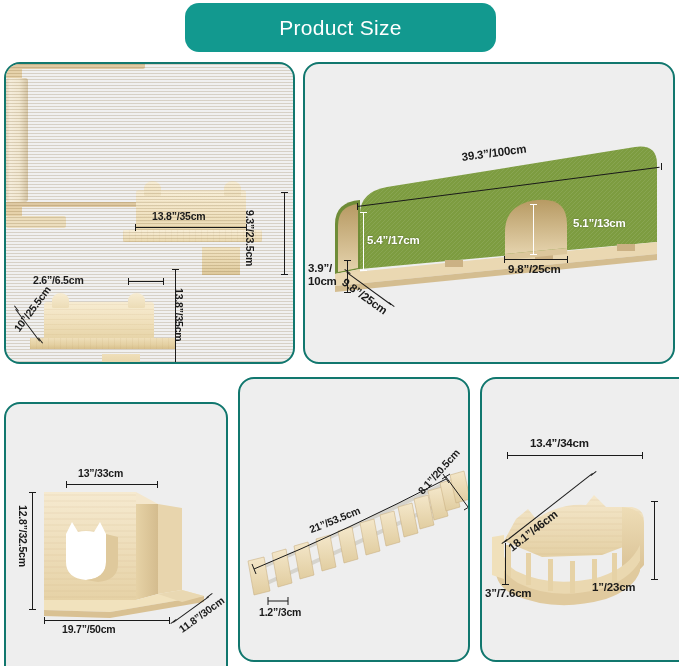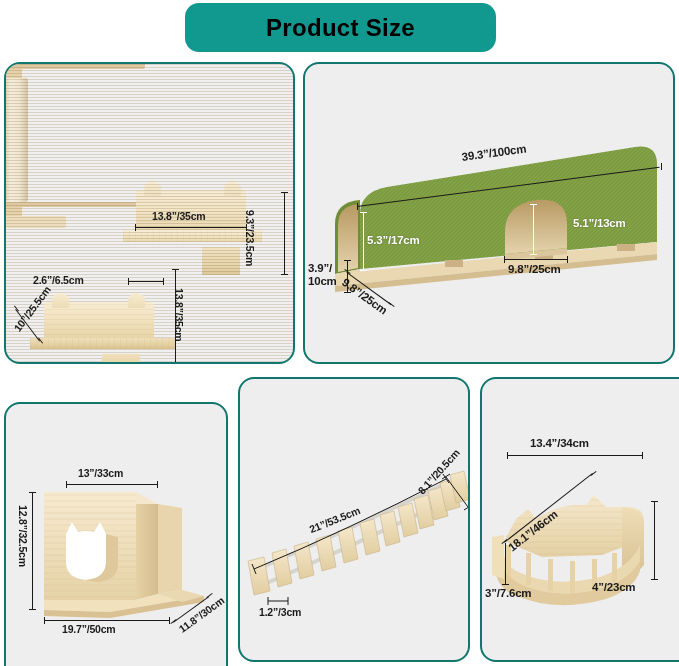--- a/index.html
+++ b/index.html
@@ -4,21 +4,21 @@
 <style>
   html,body{margin:0;padding:0;background:#ffffff;}
   body{width:679px;height:666px;overflow:hidden;
        font-family:"Liberation Sans","DejaVu Sans",sans-serif;}
   .page{position:relative;width:679px;height:666px;background:#fff;}
 
   
   .header-pill{position:absolute;left:185px;top:3px;width:311px;height:49px;
     background:#12998f;border-radius:14px;display:flex;align-items:center;
     justify-content:center;}
-  .header-pill span{color:#000000;font-size:24px;font-weight:bold;letter-spacing:.3px;}
+  .header-pill span{color:#ffffff;font-size:21px;font-weight:normal;letter-spacing:.3px;}
 
   
   .panel{position:absolute;background:#eeeeee;border:2px solid #11776e;
          border-radius:16px;box-sizing:border-box;overflow:hidden;}
   #panel1{left:4px;  top:62px; width:291px; height:302px;}
   #panel2{left:303px;top:62px; width:372px; height:302px;}
   #panel3{left:4px;  top:377px;width:224px; height:285px;margin-top:25px;}
   #panel4{left:238px;top:377px;width:232px; height:285px;}
   #panel5{left:480px;top:377px;width:215px; height:285px;}
 
@@ -174,21 +174,21 @@
         <path d="M 200,190 L 200,168 Q 200,140 232,136 Q 262,133 262,160 L 262,184 Z" fill="url(#gIn)"></path>
         <path d="M 200,190 L 262,184 L 262,190 L 200,196 Z" fill="#dcc79c"></path>
       </svg>
 
       <div class="dim lg" style="left:156px;top:87px;transform:rotate(-7.5deg);transform-origin:left top;">39.3”/100cm</div>
       <div class="line" style="left:52px;top:142px;width:305px;height:1px;
            transform:rotate(-7.4deg);transform-origin:left top;"></div>
       <div class="cap v" style="left:52px;top:139px;"></div>
       <div class="cap v" style="left:356px;top:99px;"></div>
 
-      <div class="dim w lg" style="left:62px;top:170px;">5.3”/17cm</div>
+      <div class="dim w lg" style="left:62px;top:170px;">5.4”/17cm</div>
       <div class="line v wl" style="left:58px;top:148px;height:58px;"></div>
       <div class="cap h wl" style="left:55px;top:148px;"></div>
       <div class="cap h wl" style="left:55px;top:206px;"></div>
 
       <div class="dim w lg" style="left:232px;top:153px;margin-left:36px;">5.1”/13cm</div>
       <div class="line v wl" style="left:228px;top:140px;height:50px;"></div>
       <div class="cap h wl" style="left:225px;top:140px;"></div>
       <div class="cap h wl" style="left:225px;top:190px;"></div>
 
       <div class="dim lg" style="left:203px;top:199px;">9.8”/25cm</div>
@@ -376,20 +376,20 @@
       <div class="dim lg" style="left:24px;top:165px;transform:rotate(-38deg);transform-origin:left top;">18.1”/46cm</div>
       <div class="line" style="left:22px;top:163px;width:112px;height:1px;
            transform:rotate(-38deg);transform-origin:left top;"></div>
       <div class="cap h" style="left:19px;top:162px;transform:rotate(-38deg);"></div>
       <div class="cap h" style="left:108px;top:94px;transform:rotate(-38deg);"></div>
 
       <div class="dim lg" style="left:3px;top:208px;">3”/7.6cm</div>
       <div class="line v" style="left:23px;top:164px;height:42px;"></div>
       <div class="cap h" style="left:20px;top:205px;"></div>
 
-      <div class="dim lg" style="left:110px;top:202px;">4”/23cm</div>
+      <div class="dim lg" style="left:110px;top:202px;">1”/23cm</div>
       <div class="line v" style="left:172px;top:122px;height:78px;"></div>
       <div class="cap h" style="left:169px;top:122px;"></div>
       <div class="cap h" style="left:169px;top:200px;"></div>
     </div>
   </div>
 
 </div>
 
 </body></html>

